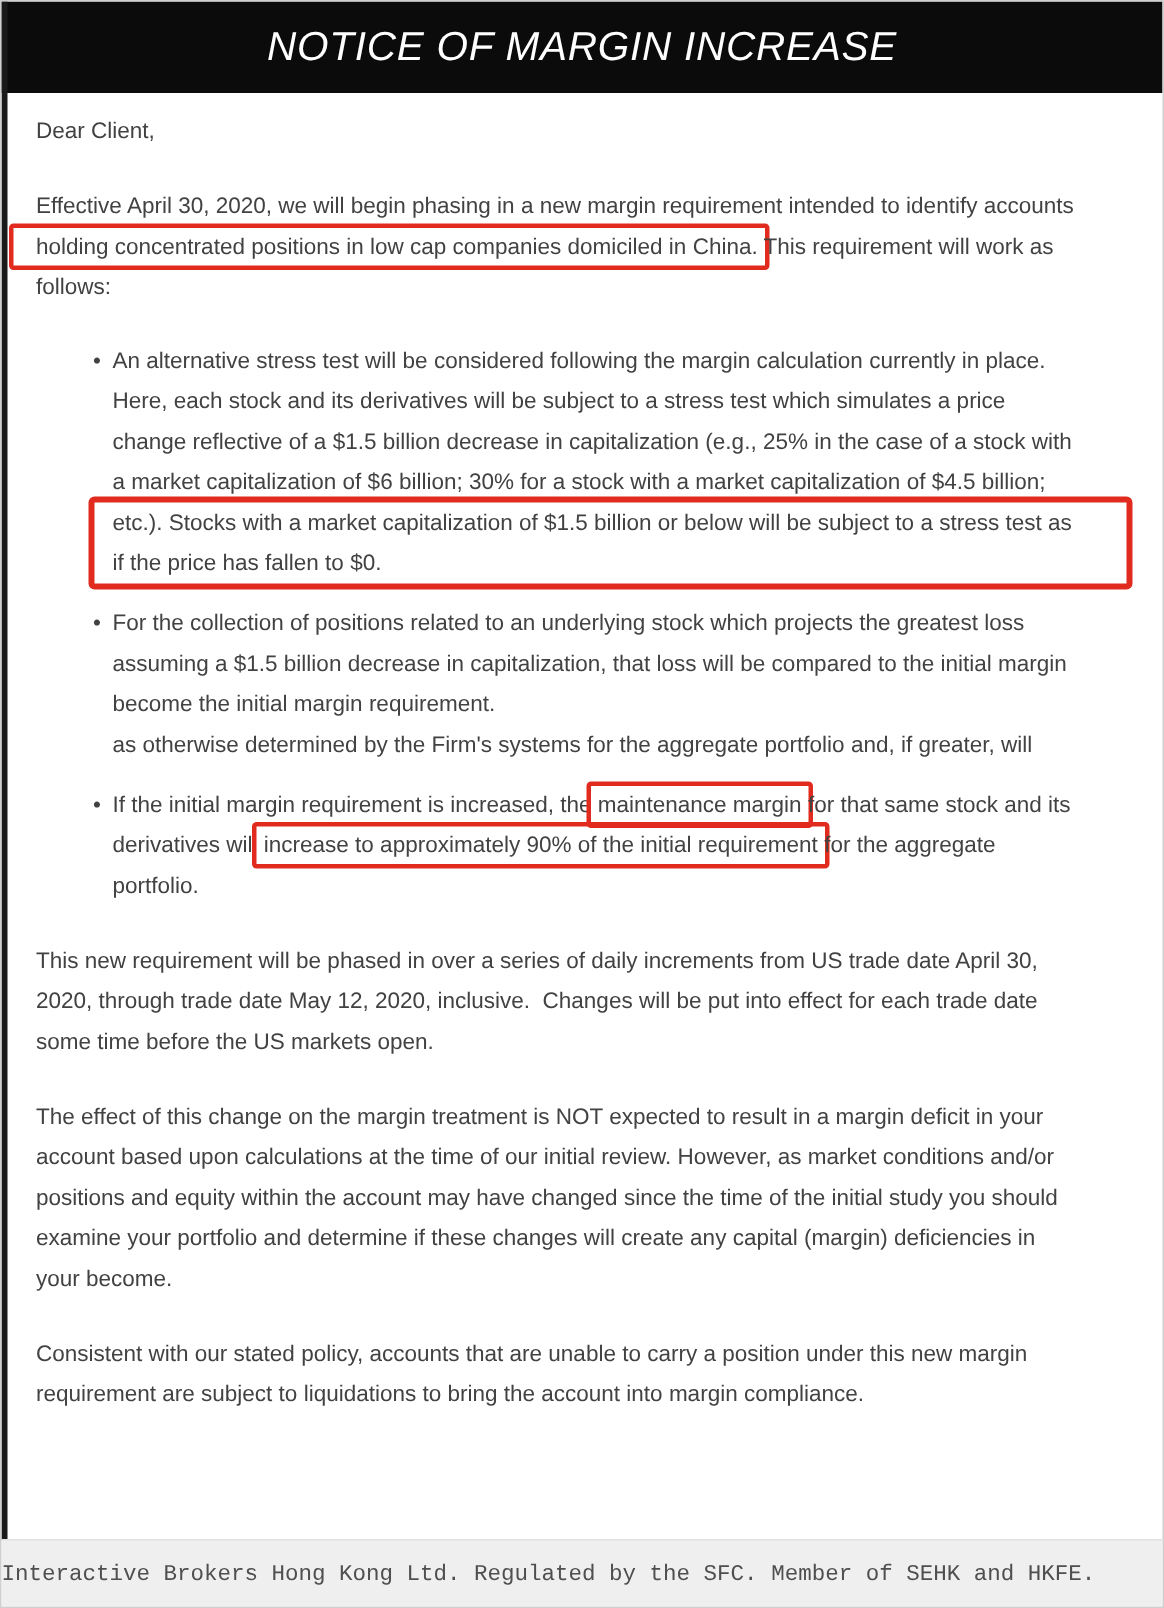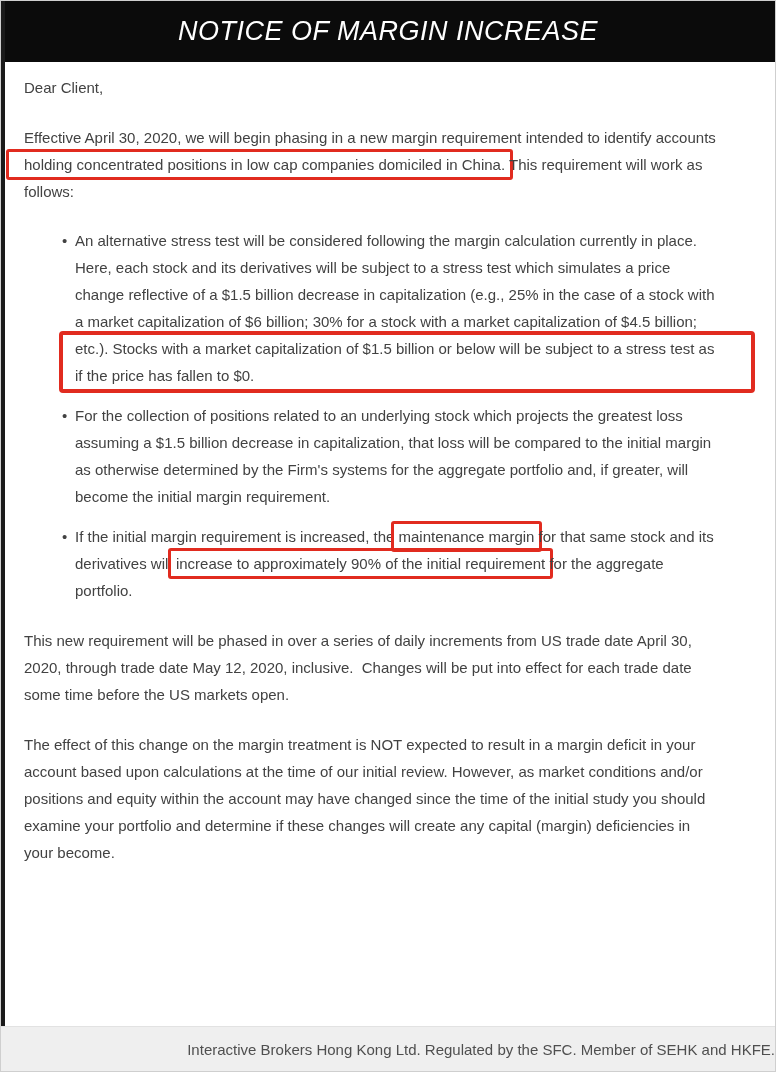--- a/index.html
+++ b/index.html
@@ -26,21 +26,21 @@
   .hl { border:3px solid var(--red,#e12b1f); border-radius:3px; padding:4px 5px; margin:16px -8px; }
   .hl-wide { padding:4px 5px 4px 15px; margin:0 -8px 14px -18px; }
   
   .redbox { border:4px solid var(--red,#e12b1f); border-radius:4px;
             margin:-4px -20px -4px -16px; padding-left:12px; }
   .signature { margin-top:21px; }
   .footer {
     position:absolute; left:0; right:0; bottom:0; height:45px;
     background:var(--footer-bg,#efefef); color:var(--footer-text,#4f4f4f);
     border-top:1px solid #e2e2e2;
-    display:flex; align-items:center; justify-content:flex-end; font-size:15px;
+    display:flex; align-items:center; justify-content:flex-start; font-size:15px;font-family:Liberation Mono, monospace;
   }
 </style>
 </head>
 <body>
 
 <div class="page">
   <div class="header">
     <div class="title">NOTICE OF MARGIN INCREASE</div>
   </div>
   <div class="left-edge"></div>
@@ -62,41 +62,45 @@
             <div class="line"><span>a market capitalization of $6 billion; 30% for a stock with a market capitalization of $4.5 billion;</span></div>
             <div class="redbox">
               <div class="line"><span>etc.). Stocks with a market capitalization of $1.5 billion or below will be subject to a stress test as</span></div>
               <div class="line"><span>if the price has fallen to $0.</span></div>
             </div>
           </div>
           <div class="item">
             <span class="marker">•</span>
             <div class="line"><span>For the collection of positions related to an underlying stock which projects the greatest loss</span></div>
             <div class="line"><span>assuming a $1.5 billion decrease in capitalization, that loss will be compared to the initial margin</span></div>
+            <div class="line"><span>become the initial margin requirement.</span></div>
             <div class="line"><span>as otherwise determined by the Firm's systems for the aggregate portfolio and, if greater, will</span></div>
-            <div class="line"><span>become the initial margin requirement.</span></div>
           </div>
           <div class="item">
             <span class="marker">•</span>
             <div class="line"><span>If the initial margin requirement is increased, the </span><span class="hl">maintenance margin</span><span> for that same stock and its</span></div>
             <div class="line"><span>derivatives will </span><span class="hl">increase to approximately 90% of the initial requirement</span><span> for the aggregate</span></div>
             <div class="line"><span>portfolio.</span></div>
           </div>
         </div>
         <div class="para">
           <div class="line"><span>This new requirement will be phased in over a series of daily increments from US trade date April 30,</span></div>
           <div class="line"><span>2020, through trade date May 12, 2020, inclusive.&nbsp; Changes will be put into effect for each trade date</span></div>
           <div class="line"><span>some time before the US markets open.</span></div>
         </div>
         <div class="para">
           <div class="line"><span>The effect of this change on the margin treatment is NOT expected to result in a margin deficit in your</span></div>
           <div class="line"><span>account based upon calculations at the time of our initial review. However, as market conditions and/or</span></div>
           <div class="line"><span>positions and equity within the account may have changed since the time of the initial study you should</span></div>
           <div class="line"><span>examine your portfolio and determine if these changes will create any capital (margin) deficiencies in</span></div>
           <div class="line"><span>your become.</span></div>
         </div>
+        <div class="para">
+          <div class="line"><span>Consistent with our stated policy, accounts that are unable to carry a position under this new margin</span></div>
+          <div class="line"><span>requirement are subject to liquidations to bring the account into margin compliance.</span></div>
+        </div>
       </div>
   </div>
 
   <div class="footer">
     <span>Interactive Brokers Hong Kong Ltd. Regulated by the SFC. Member of SEHK and HKFE.</span>
   </div>
 </div>
 
 </body></html>

